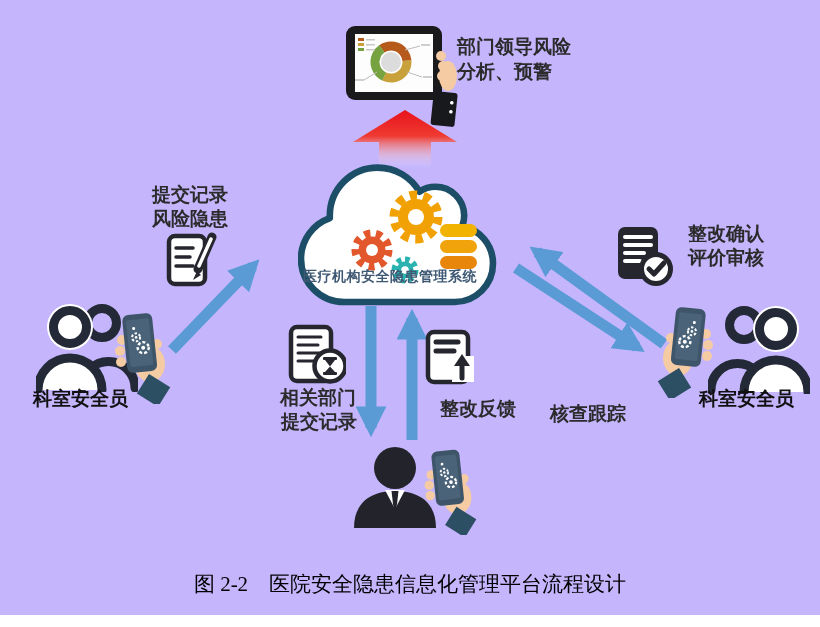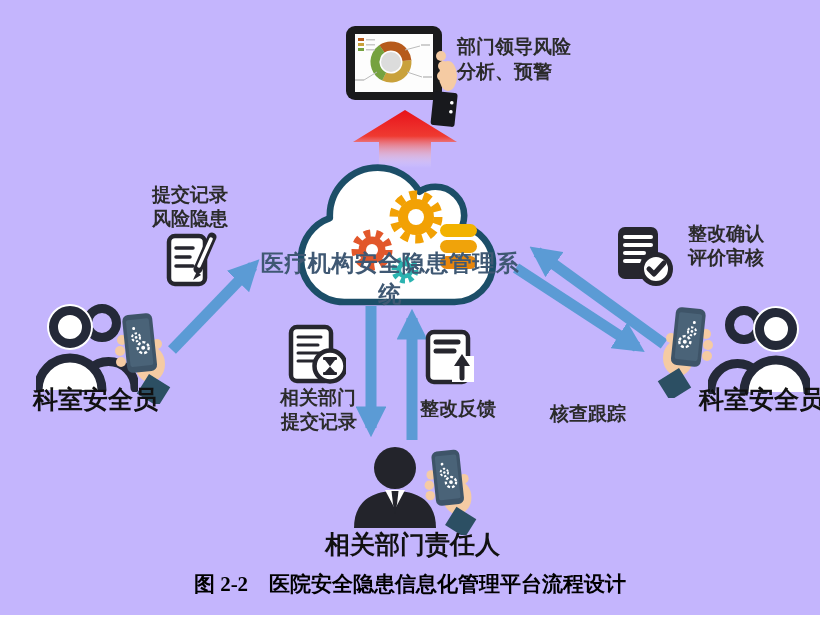--- a/index.html
+++ b/index.html
@@ -5,31 +5,31 @@
   html,body{margin:0;padding:0;background:#fff;}
   .canvas{
     position:relative;width:820px;height:615px;background:#c4b5fd;overflow:hidden;
     font-family:"Liberation Sans","DejaVu Sans",sans-serif;
   }
   .flow-text{
     position:absolute;font-size:19px;line-height:24px;font-weight:600;color:#2b2b2b;
     white-space:nowrap;z-index:3;
   }
   .actor-label{
-    position:absolute;font-size:25px;line-height:22px;font-weight:800;color:#111;
+    position:absolute;font-size:19px;line-height:22px;font-weight:800;color:#111;
     white-space:nowrap;z-index:3;
   }
   .system-label{
-    position:absolute;left:256px;top:248px;width:268px;text-align:center;
-    font-size:23px;font-weight:800;color:#3F5873;letter-spacing:0.5px;z-index:3;
+    position:absolute;left:256px;top:268px;width:268px;text-align:center;
+    font-size:14px;font-weight:800;color:#3F5873;letter-spacing:0.5px;z-index:3;
   }
   .caption{
     position:absolute;left:0;top:570px;width:820px;text-align:center;
     font-family:"Liberation Serif","DejaVu Serif",serif;
-    font-size:21px;font-weight:700;color:#000;z-index:3;
+    font-size:21px;font-weight:400;color:#000;z-index:3;
   }
   .icon-box{position:absolute;z-index:2;}
   .arrow-layer{position:absolute;left:0;top:0;width:820px;height:627px;z-index:1;}
   svg{display:block;}
 </style>
 </head>
 <body>
 
 <div class="canvas">
 
@@ -233,21 +233,21 @@
         <line x1="12" y1="14" x2="34" y2="14"></line>
         <line x1="12" y1="23" x2="30" y2="23"></line>
       </g>
       <rect x="28" y="28" width="22" height="26" fill="#fff"></rect>
       <g>
         <line x1="38" y1="50" x2="38" y2="36" stroke="#26262E" stroke-width="5" stroke-linecap="round"></line>
         <polygon points="38,26 30,38 46,38" fill="#26262E"></polygon>
       </g>
     </svg>
   </div>
-  <div class="flow-text" style="left:420px;top:397px">整改反馈</div>
+  <div class="flow-text" style="left:440px;top:397px">整改反馈</div>
 
   <div class="flow-text" style="left:550px;top:402px">核查跟踪</div>
 
   <div class="icon-box" style="left:614px;top:224px;width:60px;height:64px">
     <svg width="60" height="64" viewBox="0 0 60 64">
       <rect x="4" y="3" width="40" height="52" rx="7" fill="#26262E"></rect>
       <g stroke="#ffffff" stroke-width="4" stroke-linecap="round">
         <line x1="11" y1="13" x2="37" y2="13"></line>
         <line x1="11" y1="21" x2="37" y2="21"></line>
         <line x1="11" y1="29" x2="30" y2="29"></line>
@@ -275,17 +275,16 @@
   <div class="icon-box" style="left:348px;top:444px;width:94px;height:86px">
     <svg width="94" height="86" viewBox="0 0 94 86">
         <use href="#sym-boss"></use>
       </svg>
   </div>
   <div class="icon-box" style="left:418px;top:442px;width:60px;height:94px">
     <svg width="60" height="94" viewBox="0 0 64 98">
         <use href="#sym-phone-hand"></use>
       </svg>
   </div>
-  <div class="actor-label" style="left:325px;top:533px;width:150px;text-align:center">相关部门责任人</div>
 
   <div class="caption">图 2-2　医院安全隐患信息化管理平台流程设计</div>
 
 </div>
 
 </body></html>

